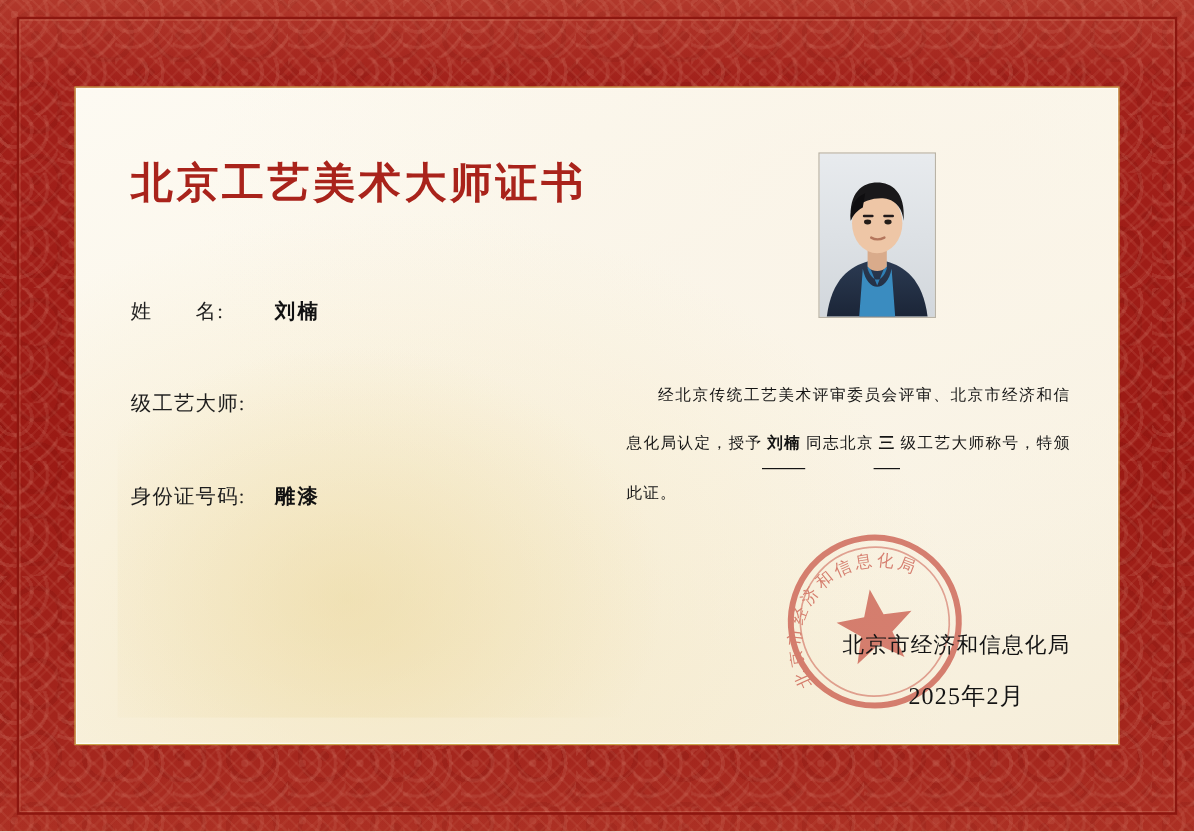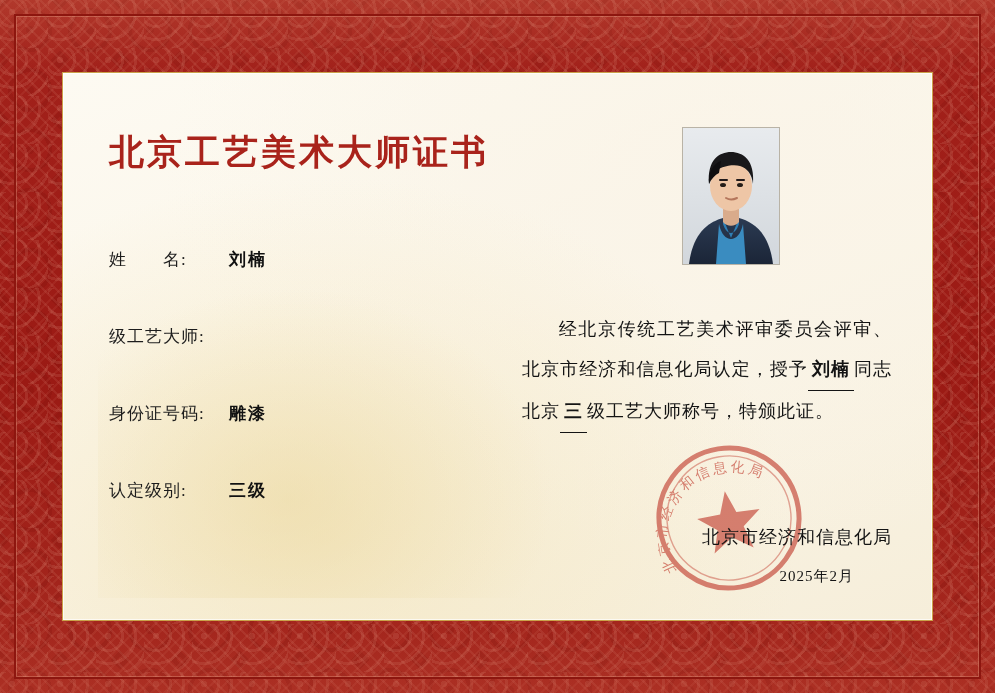--- a/index.html
+++ b/index.html
@@ -132,21 +132,21 @@
     overflow: hidden;
   }
   .photo svg { display: block; width: 100%; height: 100%; }
 
   
   .statement {
     position: absolute;
     right: 40px;
     top: 236px;
     width: 370px;
-    font-size: 18px;
+    font-size: 13px;
     line-height: 40px;
     color: #141414;
     letter-spacing: 1px;
     text-align: justify;
   }
   .statement .indent { display: inline-block; width: 2em; }
   .u {
     display: inline-block;
     border-bottom: 1.3px solid #141414;
     padding: 0 4px 1px 4px;
@@ -173,21 +173,21 @@
     text-align: right;
     width: 330px;
   }
   .issuer-name {
     font-size: 18px;
     letter-spacing: 1px;
     color: #141414;
     margin-bottom: 18px;
   }
   .issuer-date {
-    font-size: 15px;
+    font-size: 20px;
     letter-spacing: 1px;
     color: #141414;
     padding-right: 38px;
   }
 </style>
 </head>
 <body>
 
 <div class="certificate">
 
@@ -208,24 +208,20 @@
         <span class="field-value">刘楠</span>
       </div>
       <div class="field-row">
         <span class="field-label">级工艺大师:</span>
         <span class="field-value"></span>
       </div>
       <div class="field-row">
         <span class="field-label">身份证号码:</span>
         <span class="field-value">雕漆</span>
       </div>
-      <div class="field-row">
-        <span class="field-label">认定级别:</span>
-        <span class="field-value">三级</span>
-      </div>
     </div>
 
     <div class="photo">
       <svg viewBox="0 0 96 136" preserveAspectRatio="none" aria-hidden="true">
         <defs>
           <linearGradient id="bg" x1="0" y1="0" x2="0" y2="1">
             <stop offset="0%" stop-color="#e8ebee"></stop>
             <stop offset="100%" stop-color="#d2d7dc"></stop>
           </linearGradient>
           <linearGradient id="suit" x1="0" y1="0" x2="0" y2="1">

